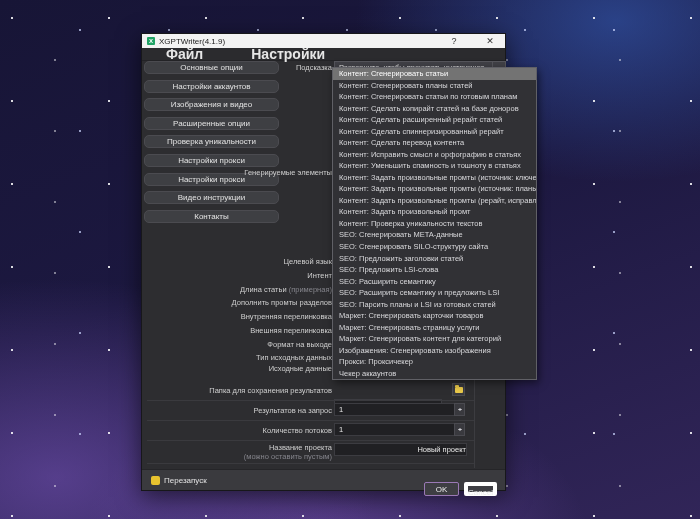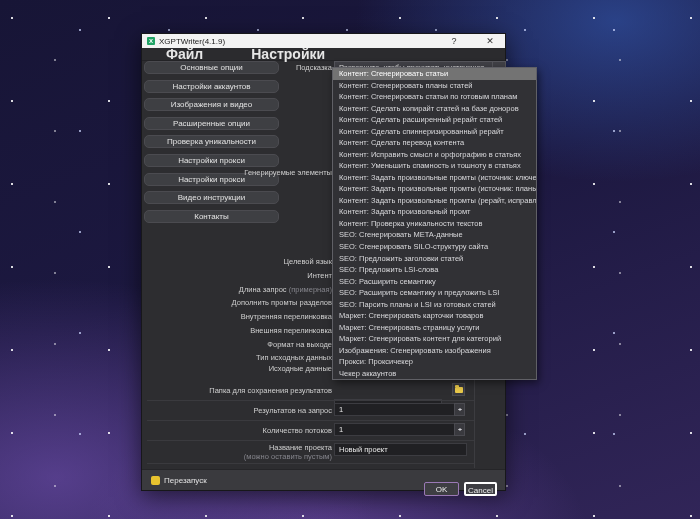--- a/index.html
+++ b/index.html
@@ -77,21 +77,21 @@
 
   
   .statusbar { position:absolute; left:0; bottom:0; width:100%; height:21px; background:#3a3a3e;
     border-top:1px solid #252528; }
   .restart-icon { position:absolute; left:9px; top:6px; width:9px; height:9px; background:#e8c32f;
     border-radius:2px; }
   .restart-label { position:absolute; left:22px; top:6px; font-size:8px; color:#e2e2e2; }
   .btn { position:absolute; top:12px; height:14px; background:#3e3e43; color:#ececec; font-size:8px;
     text-align:center; line-height:13px; border-radius:2px; }
   .btn-ok { left:282px; width:35px; border:1px solid #9a79b5; }
-  .btn-cancel { left:322px; width:33px; border:2px solid #ffffff; }
+  .btn-cancel { left:322px; width:33px; border:4px solid #ffffff; }
 
   
   .popup { position:absolute; left:332px; top:67px; width:205px; height:313px; background:#313135;
     border:1px solid #606066; box-shadow:2px 3px 8px rgba(0,0,0,.5); z-index:20;
     display:flex; flex-direction:column; }
   .opt { flex:1; display:flex; align-items:center; padding-left:6px; font-size:7.5px; color:#d9d9dc;
     white-space:nowrap; overflow:hidden; }
   .opt.selected { background:#737373; color:#ffffff; }
 </style>
 </head>
@@ -128,21 +128,21 @@
   <div class="flabel" style="top:29px;">Подсказка</div>
   <div class="combo">
     <div class="combo-text">Разверните, чтобы прочитать инструкцию</div>
     <div class="combo-arrow"></div>
   </div>
 
 
   <div class="flabel" style="top:134px;">Генерируемые элементы</div>
   <div class="flabel" style="top:223px;">Целевой язык</div>
   <div class="flabel" style="top:237px;">Интент</div>
-  <div class="flabel" style="top:251px;"><span>Длина запрос</span> <span class="dim">(примерная)</span></div>
+  <div class="flabel" style="top:251px;"><span>Длина статьи</span> <span class="dim">(примерная)</span></div>
   <div class="flabel" style="top:264px;">Дополнить промты разделов</div>
   <div class="flabel" style="top:278px;">Внутренняя перелинковка</div>
   <div class="flabel" style="top:292px;">Внешняя перелинковка</div>
   <div class="flabel" style="top:306px;">Формат на выходе</div>
   <div class="flabel" style="top:319px;">Тип исходных данных</div>
   <div class="flabel" style="top:352px;">Папка для сохранения результатов</div>
 
   <div class="flabel" style="top:330px;">Исходные данные</div>
   <div class="tinput" style="top:349px; width:108px;margin-top:16px;">C:/Data</div>
   <div class="folder-btn" style="left:310px; top:349px;">
@@ -163,21 +163,21 @@
   <div class="spinner" style="left:312px; top:389px;">
     <div class="spin-up"></div>
     <div class="spin-down"></div>
   </div>
   <div class="rowsep" style="top:406px;"></div>
 
   <div class="flabel" style="top:409px;">
     <span>Название проекта</span><br>
     <span class="dim2">(можно оставить пустым)</span>
   </div>
-  <div class="tinput" style="top:409px; width:133px;">Новый проект</div>
+  <div class="tinput" style="top:409px; width:133px;text-align:right;">Новый проект</div>
   <div class="rowsep" style="top:429px;"></div>
 
   <div class="statusbar">
     <div class="restart-icon"></div>
     <div class="restart-label">Перезапуск</div>
     <div class="btn btn-ok">OK</div>
     <div class="btn btn-cancel">Cancel</div>
   </div>
 </div>
 

